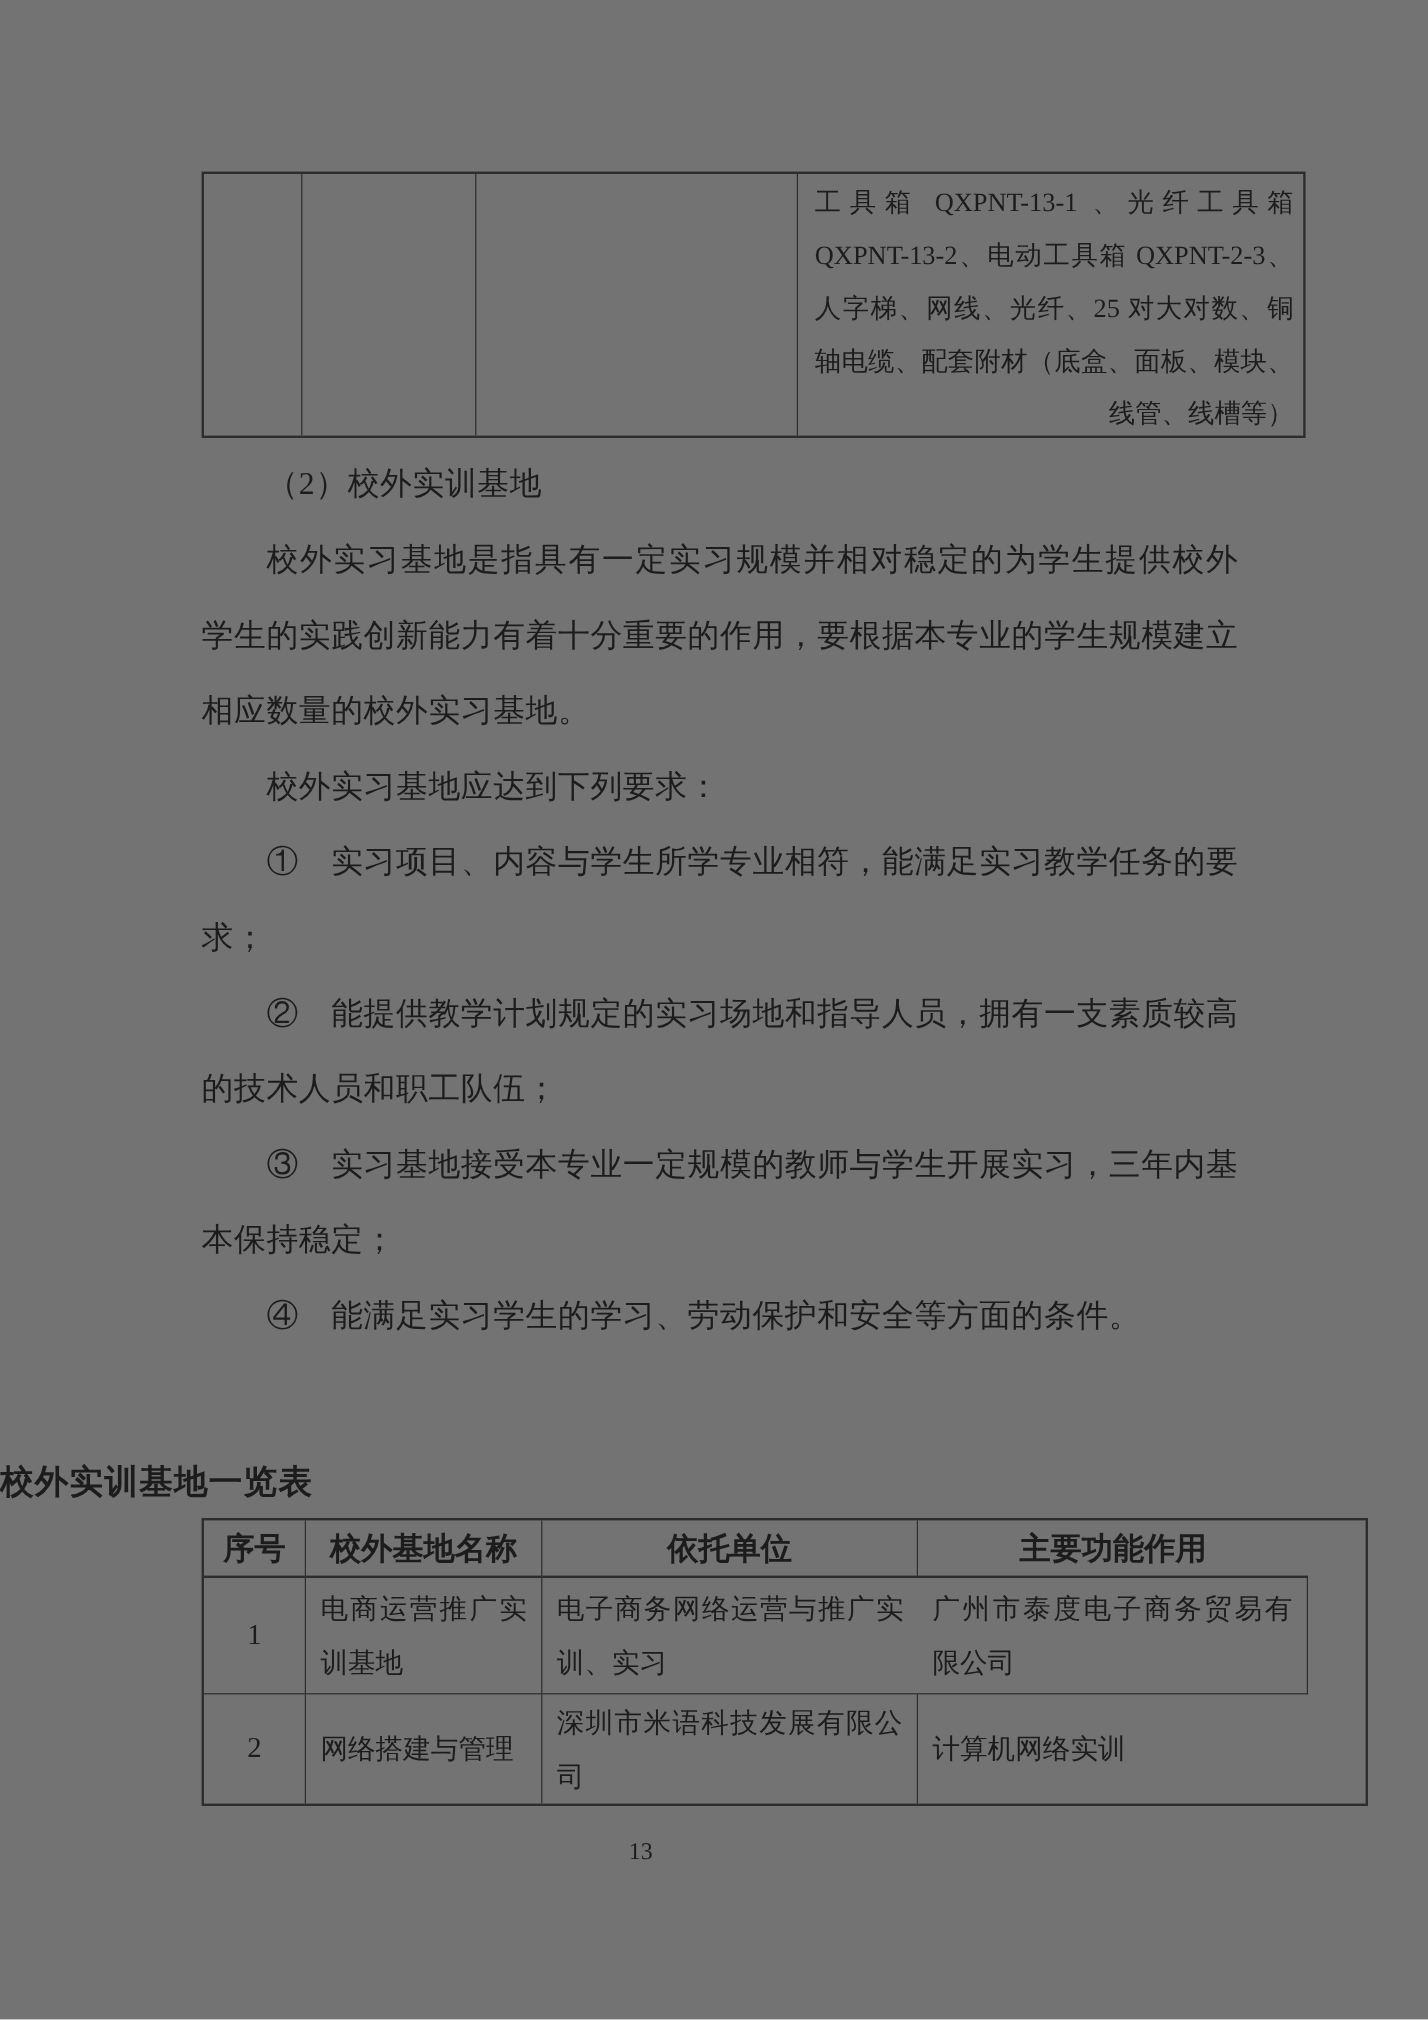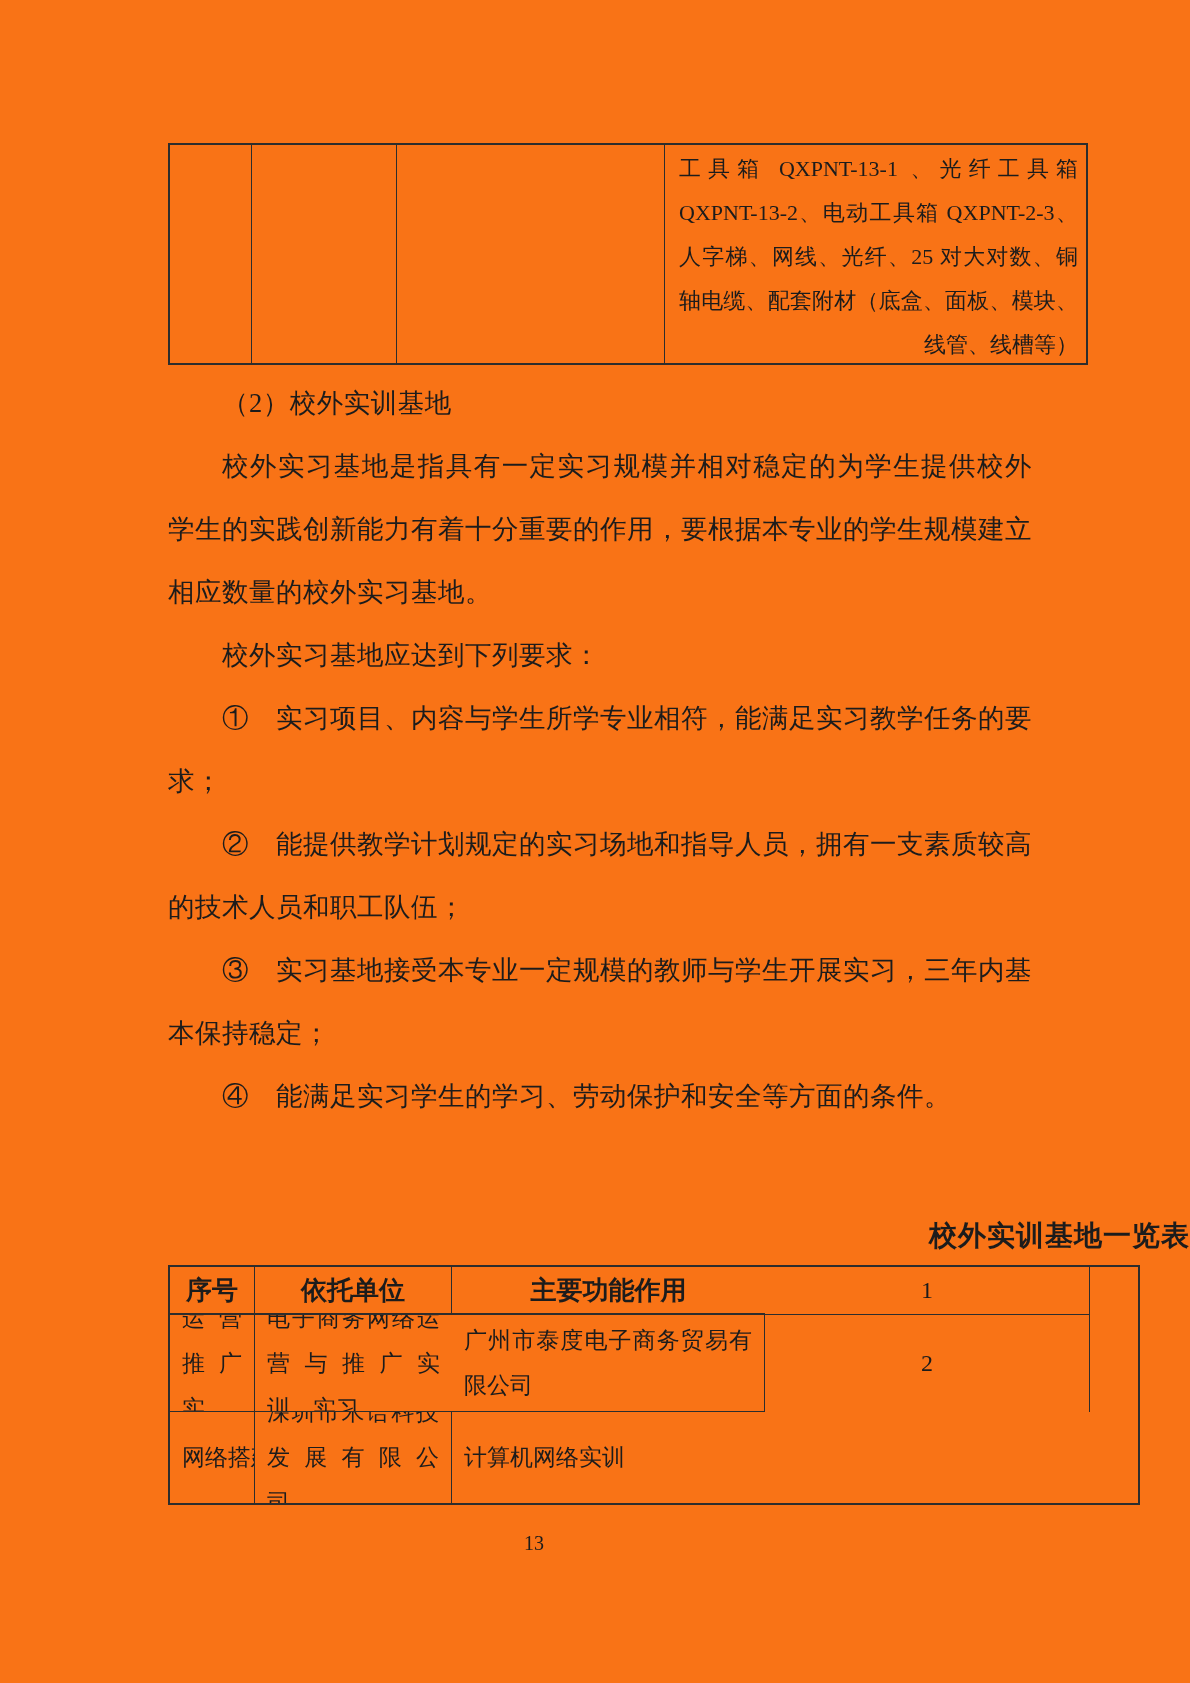--- a/index.html
+++ b/index.html
@@ -2,21 +2,21 @@
 <html><head>
 <meta charset="utf-8">
 <style>
   * { margin:0; padding:0; box-sizing:border-box; }
   html,body { background:#ffffff; }
   body {
     width:1190px; height:1683px; position:relative;
     font-family:"Liberation Serif","DejaVu Serif",serif;
     color:#1c1c1c;
   }
-  .page { position:absolute; inset:0; background:#f97316; }
+  .page { position:absolute; inset:0; background:#737373; }
 
   
   .equip-table {
     position:absolute; left:168px; top:143px; width:920px; height:222px;
     display:grid; grid-template-columns:82px 145px 268px 425px;
     border:2px solid #2d2d2d;
   }
   .equip-cell { border-right:1px solid #2d2d2d; }
   .equip-cell:last-child { border-right:none; }
   .equip-detail { padding:2px 12px 0 14px; overflow:hidden; }
@@ -30,21 +30,21 @@
   .bline {
     height:63px; line-height:63px; font-size:26.5px; white-space:nowrap;
     letter-spacing:0.5px;
   }
   .bline.indent { text-indent:54px; }
   .bline.fill { white-space:normal; text-align:justify; text-align-last:justify; }
 
   
   .table-title {
     position:absolute; left:0; top:1206px; width:1190px; height:60px;
-    line-height:60px; text-align:right; font-size:28px; font-weight:bold;
+    line-height:60px; text-align:left; font-size:28px; font-weight:bold;
     letter-spacing:1px;
   }
 
   
   .base-table {
     position:absolute; left:168px; top:1265px; width:972px;
     display:grid; grid-template-columns:85px 197px 313px 325px;
     grid-template-rows:48px 97px 91px;
     border:2px solid #2d2d2d;
   }
@@ -104,20 +104,23 @@
   </div>
 
   <div class="table-title">校外实训基地一览表</div>
 
   <div class="base-table">
 
     <div class="bt-cell bt-head">
         <span>序号</span>
       </div>
     <div class="bt-cell bt-head">
+        <span>校外基地名称</span>
+      </div>
+    <div class="bt-cell bt-head">
         <span>依托单位</span>
       </div>
     <div class="bt-cell bt-head col-last">
         <span>主要功能作用</span>
       </div>
 
     <div class="bt-cell bt-num">1</div>
     <div class="bt-cell bt-textcell">
       <div class="ct-line fill">电商运营推广实</div>
       <div class="ct-line">训基地</div>

